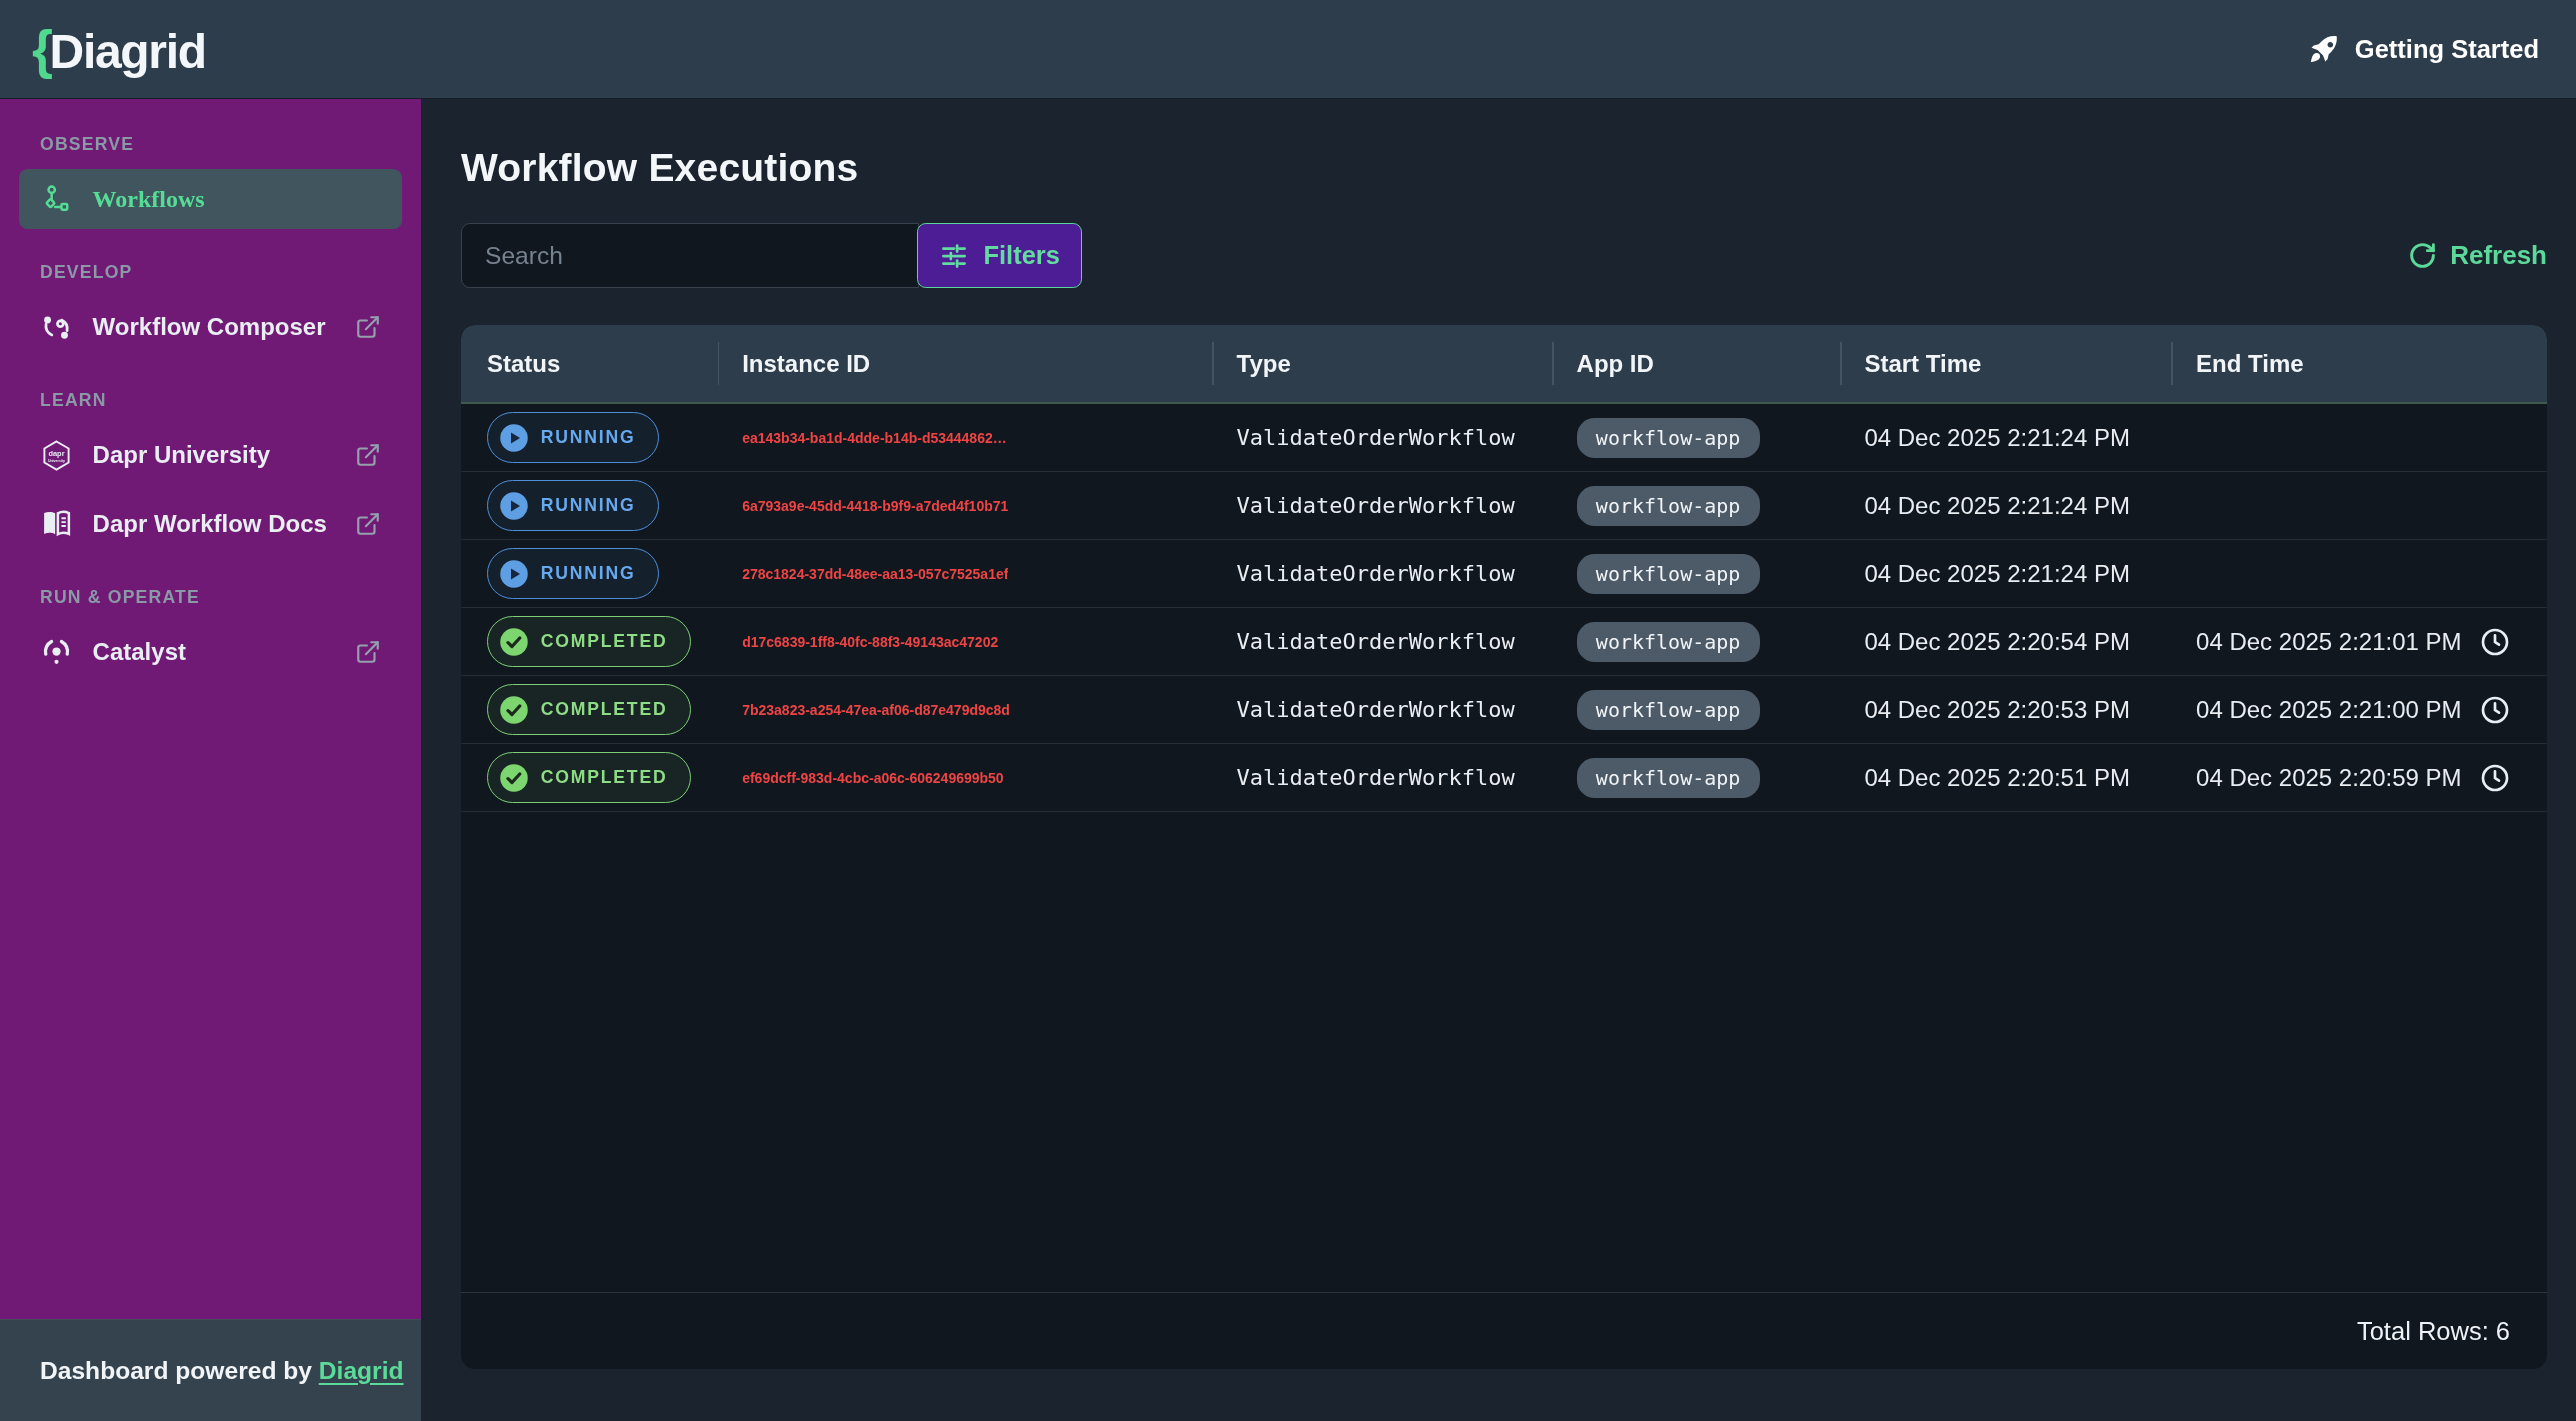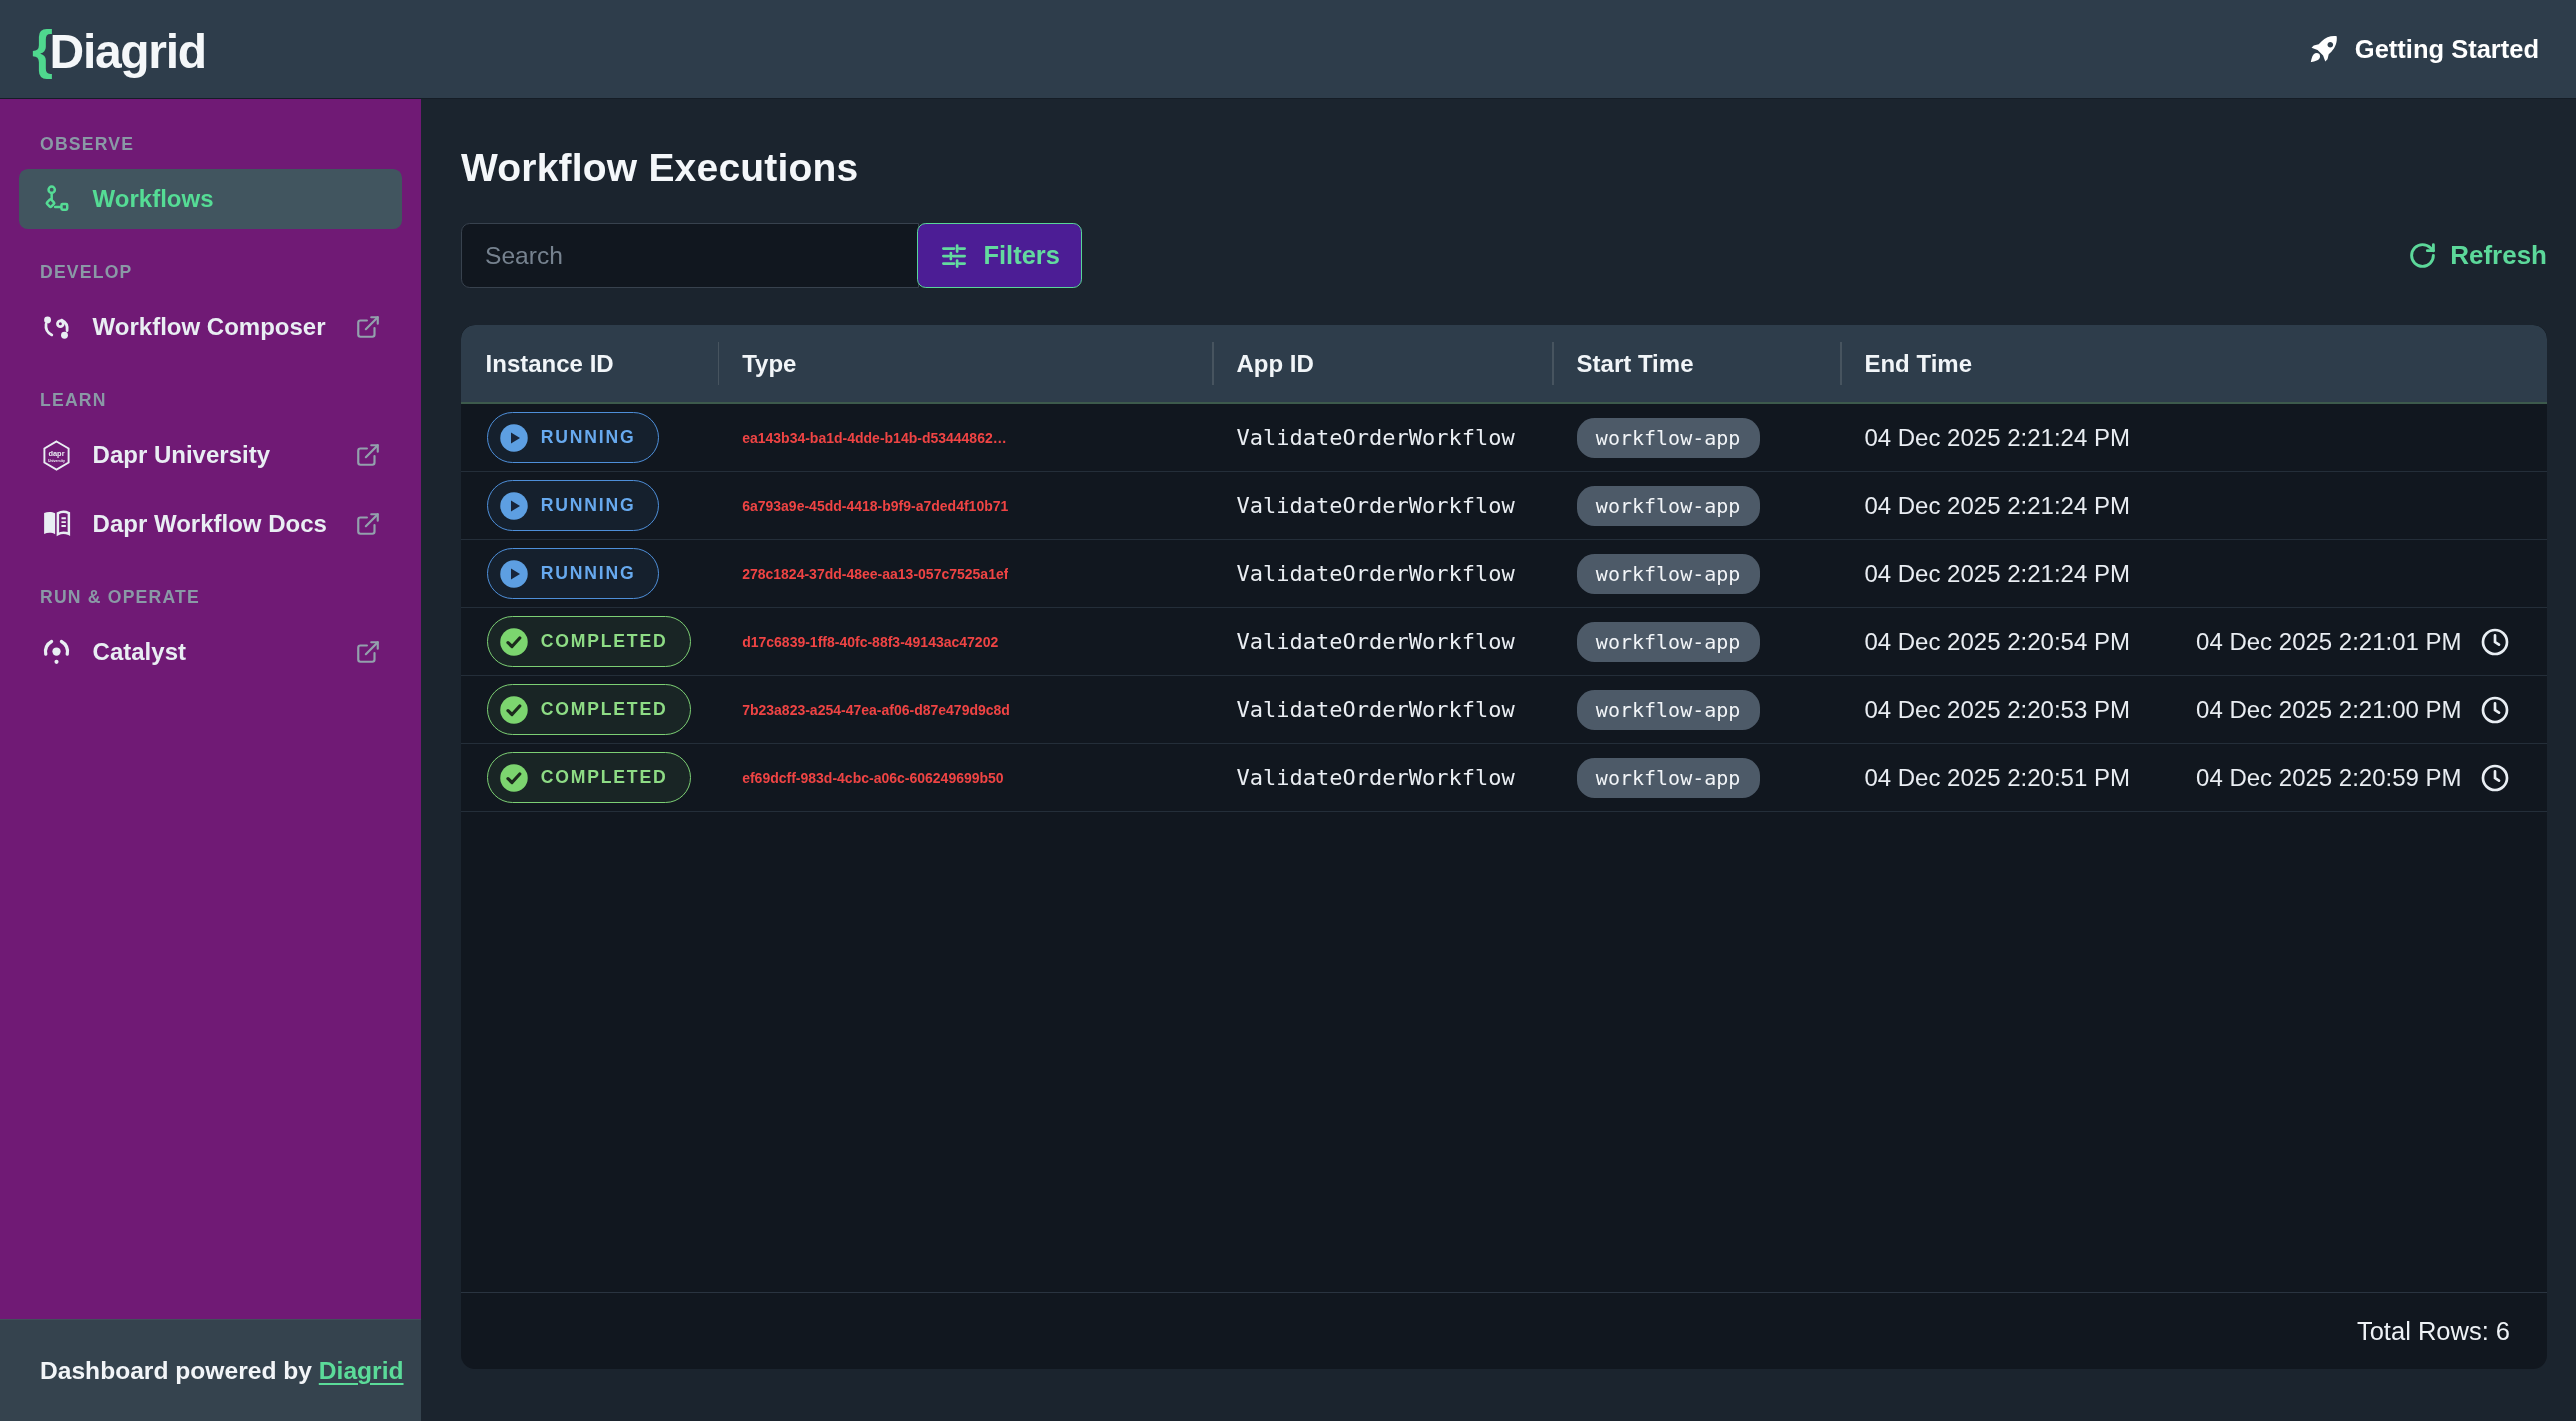--- a/index.html
+++ b/index.html
@@ -17,21 +17,21 @@
 
   
   .body { flex:1; display:flex; min-height:0; }
 
   
   .sidebar { width:421px; flex:0 0 421px; background:#701a75; display:flex; flex-direction:column; }
   .sidebar nav { flex:1; padding-top:21px; }
   .nav-section-label { font-size:17.6px; font-weight:700; letter-spacing:1.2px; color:#8a99a6; padding:0 21px 0 40px; margin:33px 0 14px; }
   .nav-section-label.first { margin-top:14px; }
   .nav-item { display:flex; align-items:center; gap:19.3px; margin:0 19.3px 8.8px; padding:0 21px; height:60px; border-radius:8.8px; color:#e9eef3; font-size:24px; font-weight:600; cursor:pointer; }
-  .nav-item.active { background:#41555f; color:#55dc95; }
+  .nav-item.active { background:#41555f; color:#55dc95;font-family:Liberation Serif, serif; }
   .item-icon { width:33px; height:33px; flex:0 0 33px; display:flex; align-items:center; justify-content:center; }
   .item-icon svg { width:33px; height:33px; }
   .ext-icon { margin-left:auto; width:26px; height:26px; color:#93a1ad; }
   .ext-icon svg { width:26px; height:26px; }
   .sidebar-footer { height:103px; flex:0 0 103px; background:#35434e; border-top:1.8px solid #40505b; display:flex; align-items:center; padding:0 40px; font-size:24.6px; font-weight:700; color:#f2f5f8; white-space:pre; }
   .sidebar-footer a { color:#5bdb99; text-decoration:underline; text-underline-offset:4.4px; cursor:pointer; font-weight:700; }
 
   
   main { flex:1; background:#1b242e; padding:0 29px 0 40px; display:flex; flex-direction:column; min-width:0; }
   h1 { margin-top:47px; font-size:39px; font-weight:700; color:#f4f7fa; letter-spacing:0.2px; }
@@ -201,20 +201,21 @@
           <svg viewBox="0 0 24 24" fill="none" stroke="currentColor" stroke-width="2.4" stroke-linecap="round" stroke-linejoin="round">
             <path d="M21 12a9 9 0 1 1-9-9c2.52 0 4.93 1 6.74 2.74L21 8"></path>
             <path d="M21 3v5h-5"></path>
           </svg>
           <span>Refresh</span>
         </button>
       </div>
 
       <section class="table-card">
         <div class="thead">
+          <div class="th c1">Status</div>
           <div class="th">Instance ID</div>
           <div class="th">Type</div>
           <div class="th">App ID</div>
           <div class="th">Start Time</div>
           <div class="th">End Time</div>
         </div>
         <div id="table-body">
   <div class="trow">
     <div class="cell status-cell">
       <span class="badge running">

